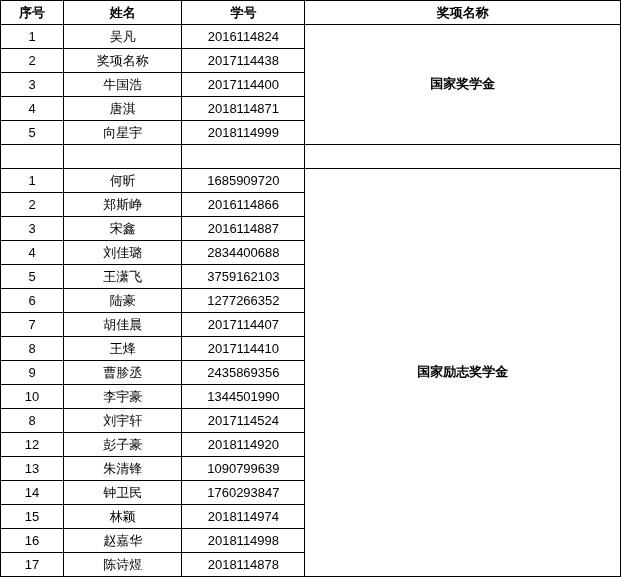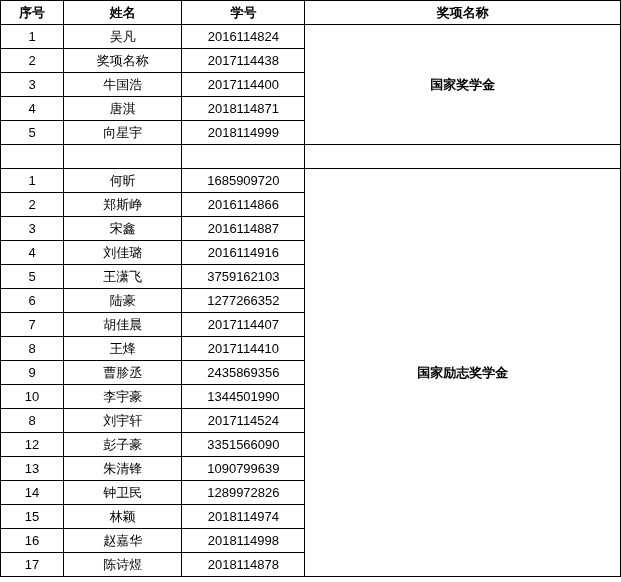--- a/index.html
+++ b/index.html
@@ -44,20 +44,21 @@
 
   .header-cell {
     font-weight: bold;
     font-size: 14px;
     height: 26px;
     line-height: 26px;
   }
   .award-cell {
     font-weight: bold;
     font-size: 14px;
+    font-family: Liberation Mono, monospace;
   }
   .spacer-row td {
     height: 21px;
     line-height: 21px;
   }
   .cell-name { font-size: 13px; }
   .cell-sid { font-size: 13px; }
 </style>
 </head>
 <body>
@@ -121,21 +122,21 @@
           <td class="cell-sid">2016114866</td>
         </tr>
         <tr>
           <td>3</td>
           <td class="cell-name">宋鑫</td>
           <td class="cell-sid">2016114887</td>
         </tr>
         <tr>
           <td>4</td>
           <td class="cell-name">刘佳璐</td>
-          <td class="cell-sid">2016114916</td>
+          <td class="cell-sid">2834400688</td>
         </tr>
         <tr>
           <td>5</td>
           <td class="cell-name">王潇飞</td>
           <td class="cell-sid">3759162103</td>
         </tr>
         <tr>
           <td>6</td>
           <td class="cell-name">陆豪</td>
           <td class="cell-sid">1277266352</td>
@@ -161,31 +162,31 @@
           <td class="cell-sid">1344501990</td>
         </tr>
         <tr>
           <td>8</td>
           <td class="cell-name">刘宇轩</td>
           <td class="cell-sid">2017114524</td>
         </tr>
         <tr>
           <td>12</td>
           <td class="cell-name">彭子豪</td>
-          <td class="cell-sid">3351566090</td>
+          <td class="cell-sid">2018114920</td>
         </tr>
         <tr>
           <td>13</td>
           <td class="cell-name">朱清锋</td>
           <td class="cell-sid">1090799639</td>
         </tr>
         <tr>
           <td>14</td>
           <td class="cell-name">钟卫民</td>
-          <td class="cell-sid">1289972826</td>
+          <td class="cell-sid">1760293847</td>
         </tr>
         <tr>
           <td>15</td>
           <td class="cell-name">林颖</td>
           <td class="cell-sid">2018114974</td>
         </tr>
         <tr>
           <td>16</td>
           <td class="cell-name">赵嘉华</td>
           <td class="cell-sid">2018114998</td>

